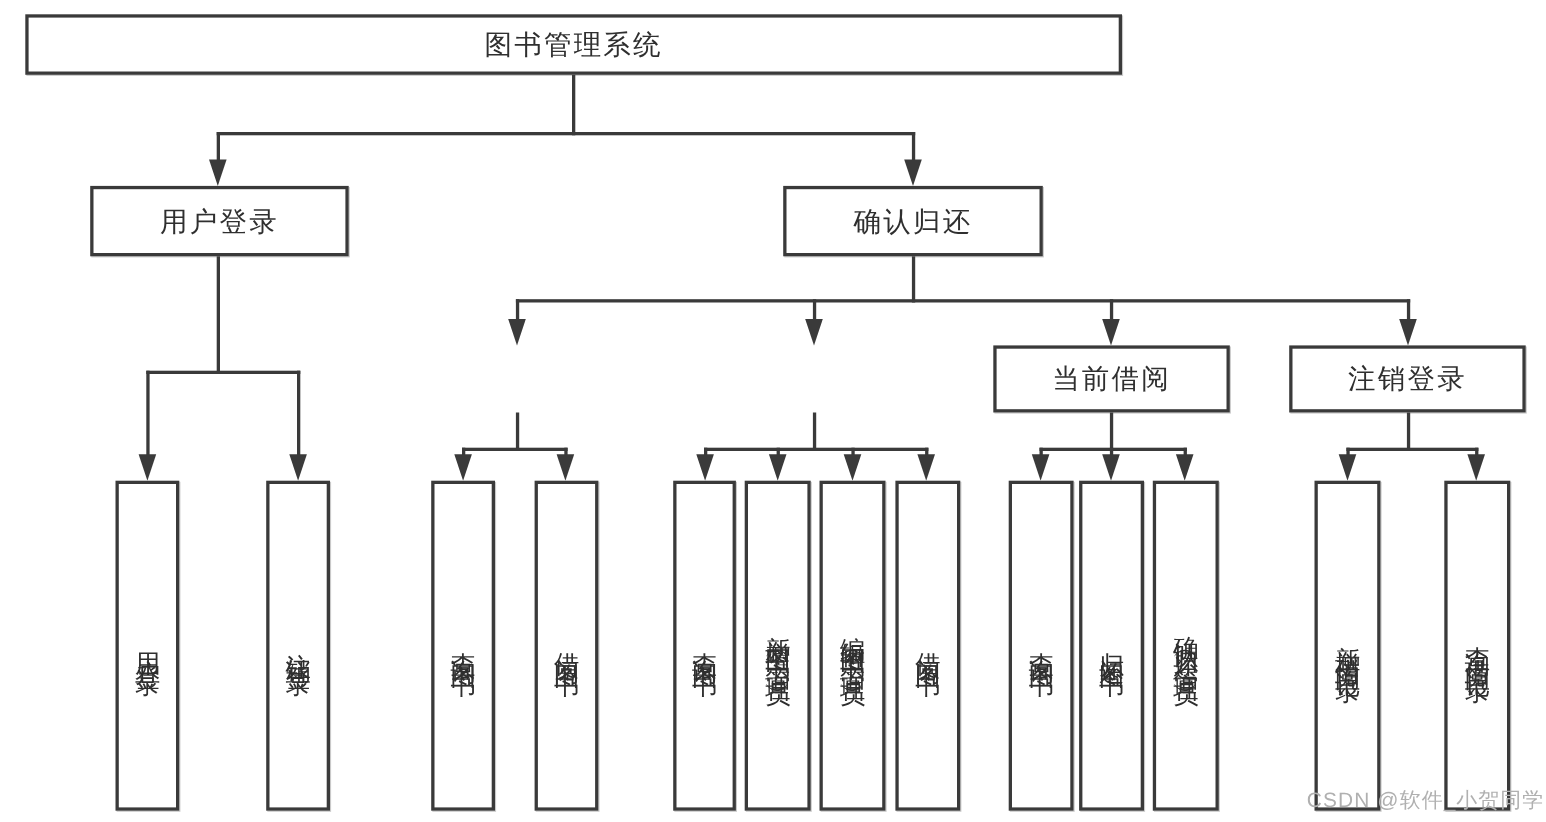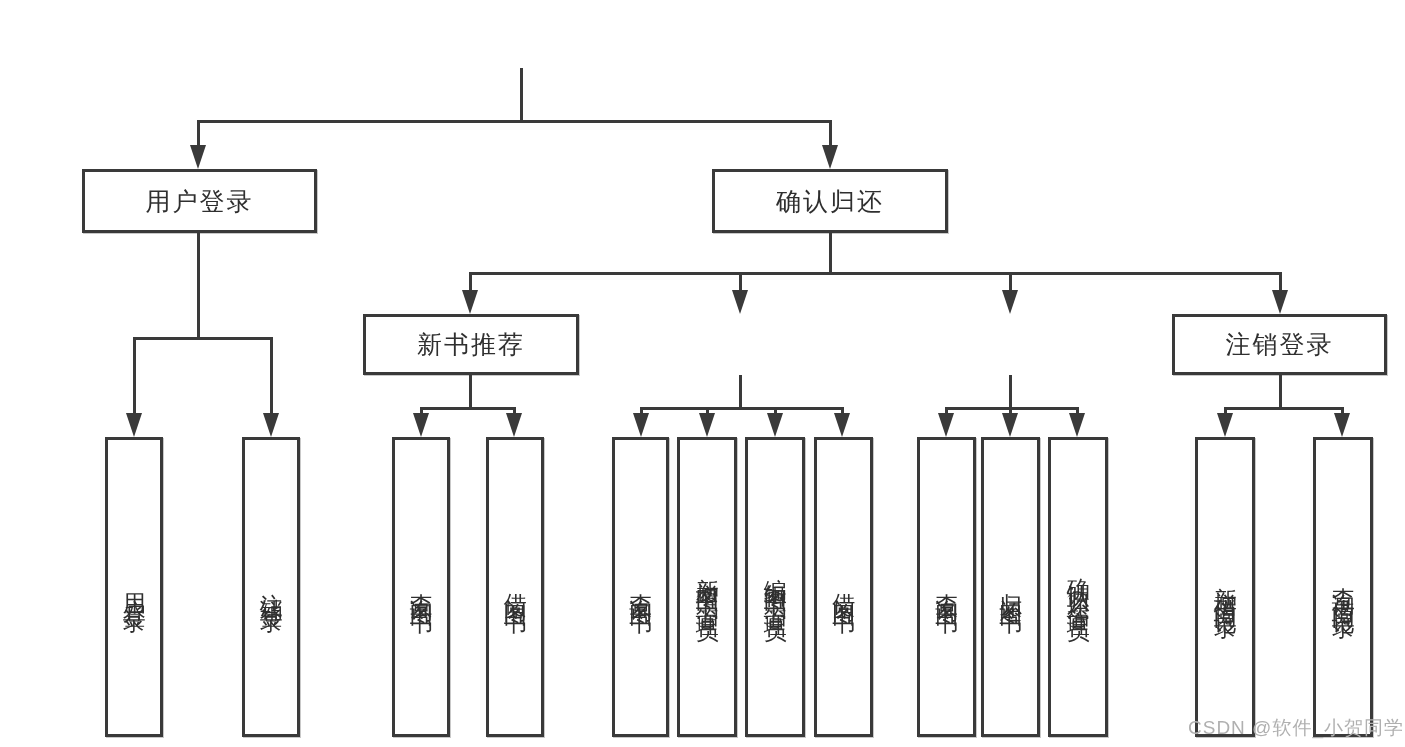--- a/index.html
+++ b/index.html
@@ -63,20 +63,23 @@
     color:var(--watermark);
     letter-spacing:1px;
     white-space:nowrap;
   }
 </style>
 </head>
 <body>
 
 <div class="canvas">
 
+  <div class="hbox" style="left:23px;top:13px;width:997px;height:55px">
+    <span>图书管理系统</span>
+  </div>
 
   <div class="vline" style="left:520px;top:68px;height:55px"></div>
   <div class="hline" style="left:197px;top:120px;width:635px"></div>
   <div class="vline" style="left:197px;top:120px;height:28px"></div>
   <div class="arr" style="left:190px;top:145px"></div>
   <div class="vline" style="left:829px;top:120px;height:28px"></div>
   <div class="arr" style="left:822px;top:145px"></div>
 
   <div class="hbox" style="left:82px;top:169px;width:235px;height:64px">
     <span>用户登录</span>
@@ -96,22 +99,22 @@
   <div class="hline" style="left:469px;top:272px;width:813px"></div>
   <div class="vline" style="left:469px;top:272px;height:20px"></div>
   <div class="arr" style="left:462px;top:290px"></div>
   <div class="vline" style="left:739px;top:272px;height:20px"></div>
   <div class="arr" style="left:732px;top:290px"></div>
   <div class="vline" style="left:1009px;top:272px;height:20px"></div>
   <div class="arr" style="left:1002px;top:290px"></div>
   <div class="vline" style="left:1279px;top:272px;height:20px"></div>
   <div class="arr" style="left:1272px;top:290px"></div>
 
-  <div class="hbox" style="left:363px;top:314px;width:216px;height:61px">
-    <span>新书推荐</span>
+  <div class="hbox" style="left:903px;top:314px;width:215px;height:61px">
+    <span>当前借阅</span>
   </div>
   <div class="hbox" style="left:1172px;top:314px;width:215px;height:61px">
     <span>注销登录</span>
   </div>
 
   <div class="vline" style="left:469px;top:375px;height:35px"></div>
   <div class="hline" style="left:420px;top:407px;width:96px"></div>
   <div class="vline" style="left:420px;top:407px;height:10px"></div>
   <div class="arr" style="left:413px;top:413px"></div>
   <div class="vline" style="left:513px;top:407px;height:10px"></div>

